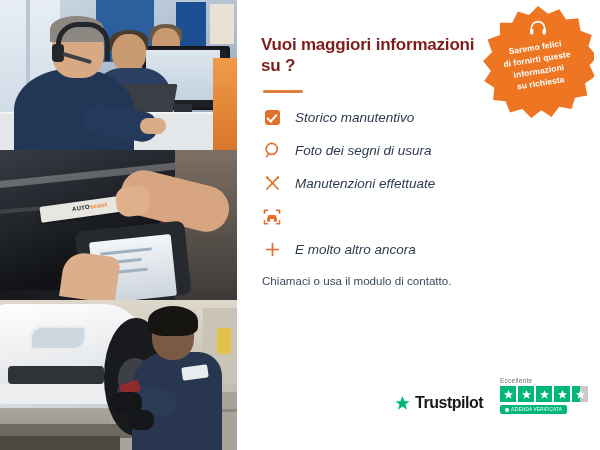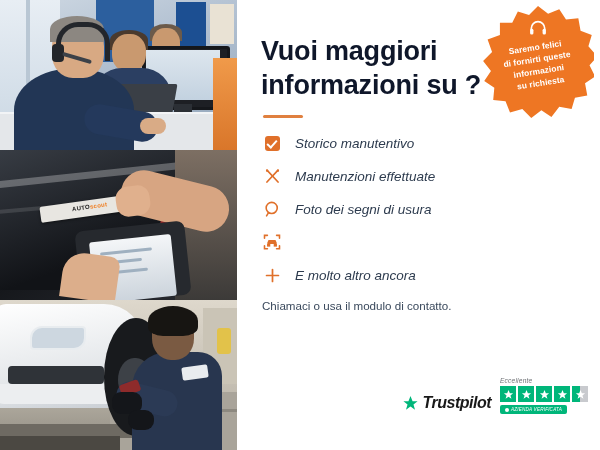--- a/index.html
+++ b/index.html
@@ -84,21 +84,21 @@
   .p3 .m-arm{position:absolute;left:116px;top:86px;width:62px;height:26px;background:#2b3a55;border-radius:14px;transform:rotate(14deg);}
   .p3 .glove{position:absolute;left:112px;top:92px;width:30px;height:22px;background:#14161a;border-radius:9px;}
   .p3 .glove2{position:absolute;left:128px;top:110px;width:26px;height:20px;background:#14161a;border-radius:9px;}
   .p3 .tool{position:absolute;left:120px;top:82px;width:20px;height:12px;background:#8e2b2b;border-radius:3px;transform:rotate(-20deg);}
   .p3 .shelf{position:absolute;right:0;top:8px;width:34px;height:76px;background:#cac4b6;}
   .p3 .shelfitem{position:absolute;right:6px;top:28px;width:14px;height:26px;background:#e2c24a;border-radius:3px;}
 
   
   .content{flex:1;position:relative;padding:34px 22px 0 24px;box-sizing:border-box;background:#fff;}
   .headline{
-    font-size:27px;line-height:1.26;font-weight:bold;color:#0f172a;
+    font-size:17px;line-height:1.26;font-weight:bold;color:#7f1d1d;
     margin:0;letter-spacing:-.2px;max-width:230px;
   }
   .rule{width:40px;height:3px;background:#e0803f;margin:13px 0 14px 2px;border-radius:2px;}
 
   .list{list-style:none;margin:0;padding:0;}
   .li{display:flex;align-items:center;margin-bottom:11px;font-style:italic;}
   .ic{width:22px;height:22px;flex:0 0 22px;margin-right:12px;display:flex;align-items:center;justify-content:center;}
   .litext{font-size:13.5px;color:#2d3b4e;}
 
   .chk{width:15px;height:15px;background:#e0702a;border-radius:3px;position:relative;}
@@ -110,21 +110,21 @@
   
   .badge{position:absolute;right:6px;top:6px;width:112px;height:112px;}
   .badge .burst{position:absolute;inset:0;background:#ee7623;
     clip-path:polygon(50% 0%,59% 7%,69% 3%,75% 12%,86% 11%,88% 22%,98% 26%,95% 36%,103% 45%,96% 53%,101% 63%,92% 69%,94% 80%,83% 82%,80% 92%,69% 90%,62% 99%,53% 93%,44% 100%,36% 92%,25% 95%,21% 85%,10% 84%,11% 73%,2% 67%,8% 58%,1% 49%,9% 41%,5% 30%,16% 26%,16% 15%,27% 15%,32% 5%,42% 8%);
   }
   .badge .hs{position:absolute;left:50%;top:13px;transform:translateX(-50%);}
   .badge .btxt{position:absolute;left:0;right:0;top:36px;text-align:center;color:#fff;font-weight:bold;
     font-size:8.4px;line-height:1.42;transform:rotate(-9deg);letter-spacing:.1px;padding:0 8px;box-sizing:border-box;}
 
   
-  .tp{position:absolute;right:12px;bottom:36px;display:flex;align-items:flex-end;gap:9px;font-style:italic;}
+  .tp{position:absolute;right:12px;bottom:36px;display:flex;align-items:flex-end;gap:17px;}
   .tp-logo{display:flex;align-items:center;gap:4px;padding-bottom:2px;}
   .tp-name{font-size:16px;font-weight:bold;color:#191919;letter-spacing:-.5px;}
   .tp-right{display:flex;flex-direction:column;align-items:center;}
   .tp-ecc{font-size:6.6px;color:#6f7276;align-self:flex-start;margin-bottom:2px;letter-spacing:.2px;}
   .stars{display:flex;gap:2px;}
   .star-box{width:16px;height:16px;background:#00b67a;display:flex;align-items:center;justify-content:center;}
   .star-box.half{background:linear-gradient(90deg,#00b67a 52%,#c8cace 52%);}
   .verif{margin-top:3px;background:#00b67a;color:#fff;font-size:4.6px;padding:2px 5px;border-radius:2px;display:flex;align-items:center;gap:2px;letter-spacing:.2px;align-self:flex-start;}
   .verif .dot{width:4px;height:4px;border-radius:50%;background:#fff;display:inline-block;}
 </style>
@@ -218,38 +218,38 @@
 
       <li class="li">
         <span class="ic">
             <span class="chk"></span>
           </span>
         <span class="litext">Storico manutentivo</span>
       </li>
 
       <li class="li">
         <span class="ic">
+          <svg width="19" height="19" viewBox="0 0 24 24" fill="none" stroke="#e0702a" stroke-width="2" stroke-linecap="round">
+            <circle cx="11" cy="10" r="7"></circle>
+              <path d="M7 16 L4.5 20"></path>
+          </svg>
+        </span>
+        <span class="litext">Foto dei segni di usura</span>
+      </li>
+
+      <li class="li">
+        <span class="ic">
           <svg width="19" height="19" viewBox="0 0 24 24" fill="none" stroke="#e0702a" stroke-width="2.1" stroke-linecap="round">
             <path d="M5 4 L19 19"></path>
               <path d="M19 4 L5 19"></path>
             <circle cx="5.2" cy="4.6" r="1.5" fill="#e0702a" stroke="none"></circle>
             <circle cx="18.8" cy="4.6" r="1.5" fill="#e0702a" stroke="none"></circle>
           </svg>
         </span>
         <span class="litext">Manutenzioni effettuate</span>
-      </li>
-
-      <li class="li">
-        <span class="ic">
-          <svg width="19" height="19" viewBox="0 0 24 24" fill="none" stroke="#e0702a" stroke-width="2" stroke-linecap="round">
-            <circle cx="11" cy="10" r="7"></circle>
-              <path d="M7 16 L4.5 20"></path>
-          </svg>
-        </span>
-        <span class="litext">Foto dei segni di usura</span>
       </li>
 
       <li class="li">
         <span class="ic">
           <svg width="20" height="20" viewBox="0 0 24 24" fill="none" stroke="#e0702a" stroke-width="1.9" stroke-linecap="round">
             <path d="M3 7.5V4h3.5M17.5 4H21v3.5M21 16.5V20h-3.5M6.5 20H3v-3.5"></path>
             <path d="M6.5 14.5h11v-2l-1.3-3h-8.4l-1.3 3z" fill="#e0702a" stroke="none"></path>
             <rect x="7" y="15" width="2" height="1.6" fill="#e0702a"></rect>
             <rect x="15" y="15" width="2" height="1.6" fill="#e0702a"></rect>
           </svg>

